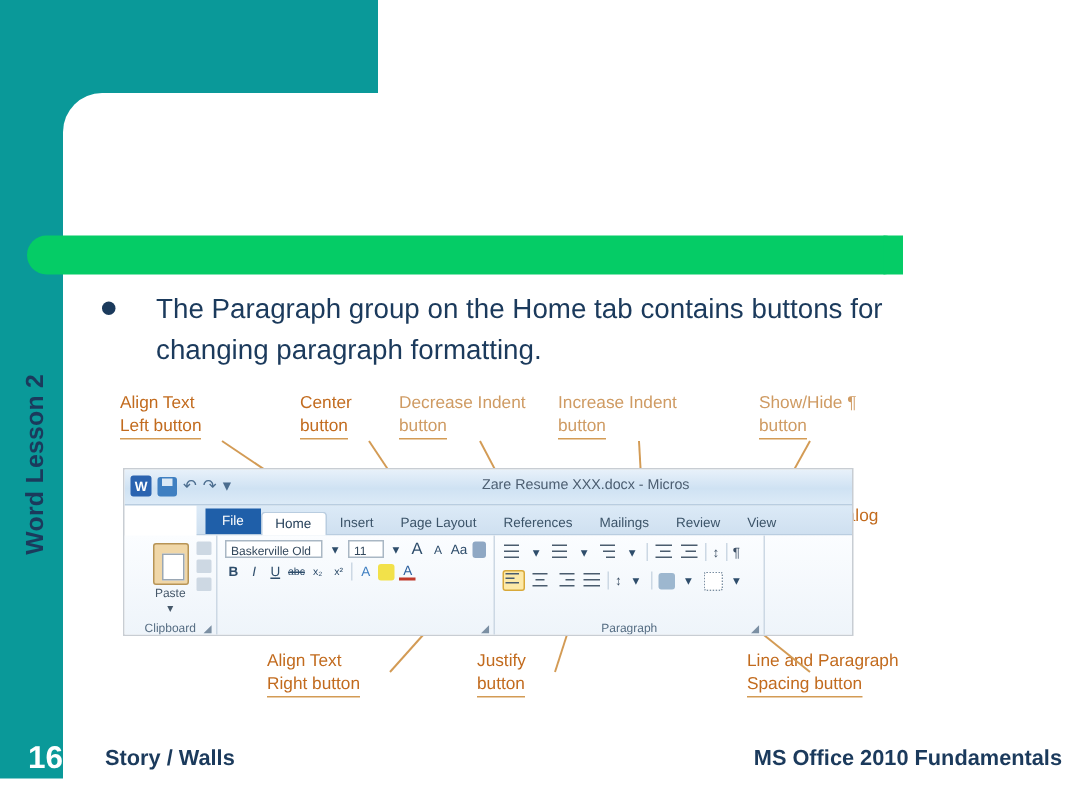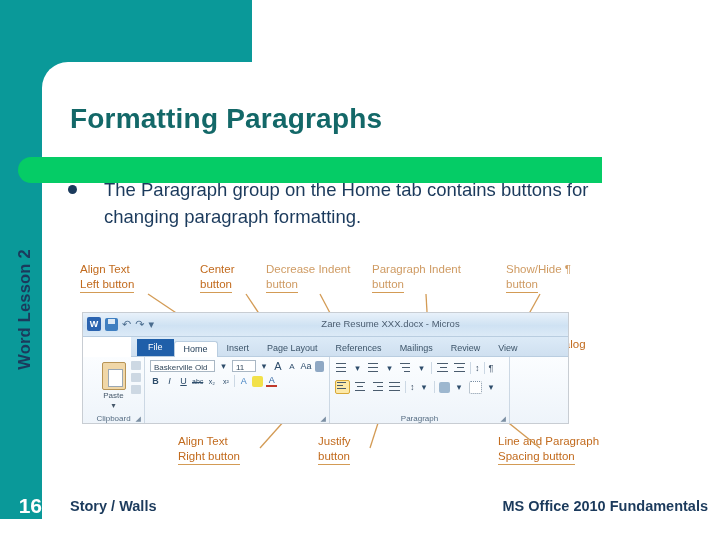--- a/index.html
+++ b/index.html
@@ -96,21 +96,21 @@
     content: "";
     position: absolute;
     right: 0; top: 0;
     width: 13px; height: 26px;
     background: #05cc66;
   }
 
   
   .bullet-row {
     position: absolute;
-    left: 68px; top: 176px;
+    left: 68px; top: 192px;
     width: 600px;
   }
   .bullet-marker {
     position: absolute;
     left: 0; top: 9px;
     width: 9px; height: 9px;
     border-radius: 50%;
     background: #1b3a5c;
   }
   .bullet-text {
@@ -381,21 +381,20 @@
 
 <div class="slide">
 
   <div class="teal-top-block"></div>
   <div class="teal-sidebar"></div>
   <div class="teal-corner"></div>
 
   <div class="sidebar-lesson">Word Lesson 2</div>
   <div class="page-number">16</div>
 
-  <div class="slide-title">Formatting Paragraphs</div>
 
   <div class="green-bar"></div>
 
   <div class="bullet-row">
     <span class="bullet-marker"></span>
     <div class="bullet-text">The Paragraph group on the Home tab contains buttons for changing paragraph formatting.</div>
   </div>
 
   <div class="figure">
 
@@ -405,21 +404,21 @@
     </div>
     <div class="ann" style="left:130px; top:0;">
       <div>Center</div>
       <div><span class="ul">button</span></div>
     </div>
     <div class="ann pale" style="left:196px; top:0;">
       <div>Decrease Indent</div>
       <div><span class="ul">button</span></div>
     </div>
     <div class="ann pale" style="left:302px; top:0;">
-      <div>Paragraph Indent</div>
+      <div>Increase Indent</div>
       <div><span class="ul">button</span></div>
     </div>
     <div class="ann pale" style="left:436px; top:0;">
       <div>Show/Hide ¶</div>
       <div><span class="ul">button</span></div>
     </div>
 
     <div class="ann" style="left:428px; top:75px;">
       <div>Paragraph dialog</div>
       <div><span class="ul">box launcher</span></div>

